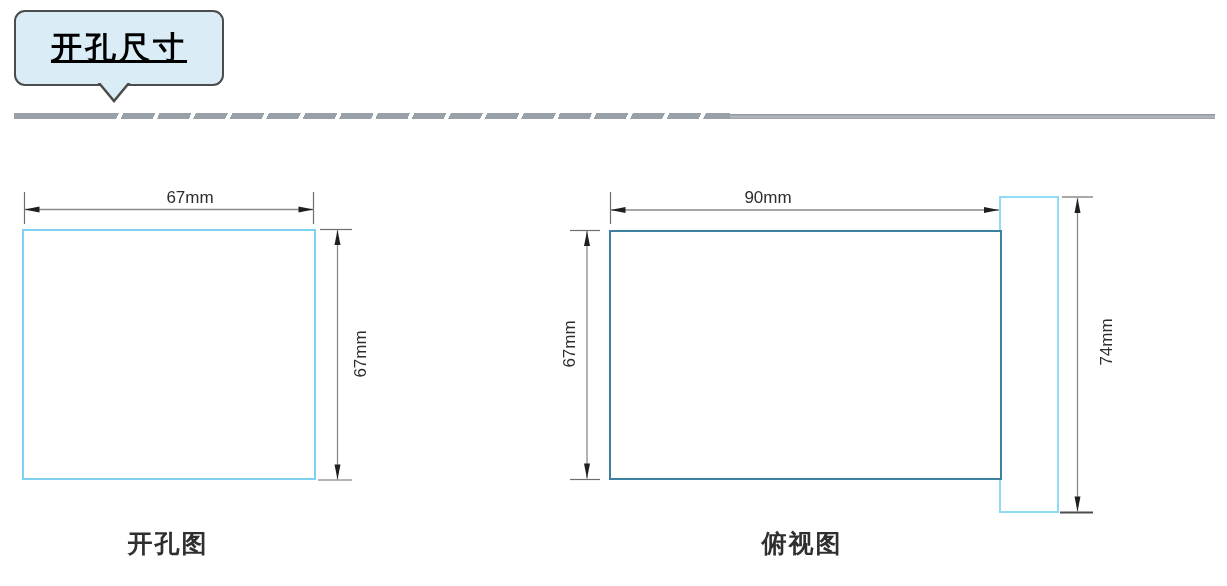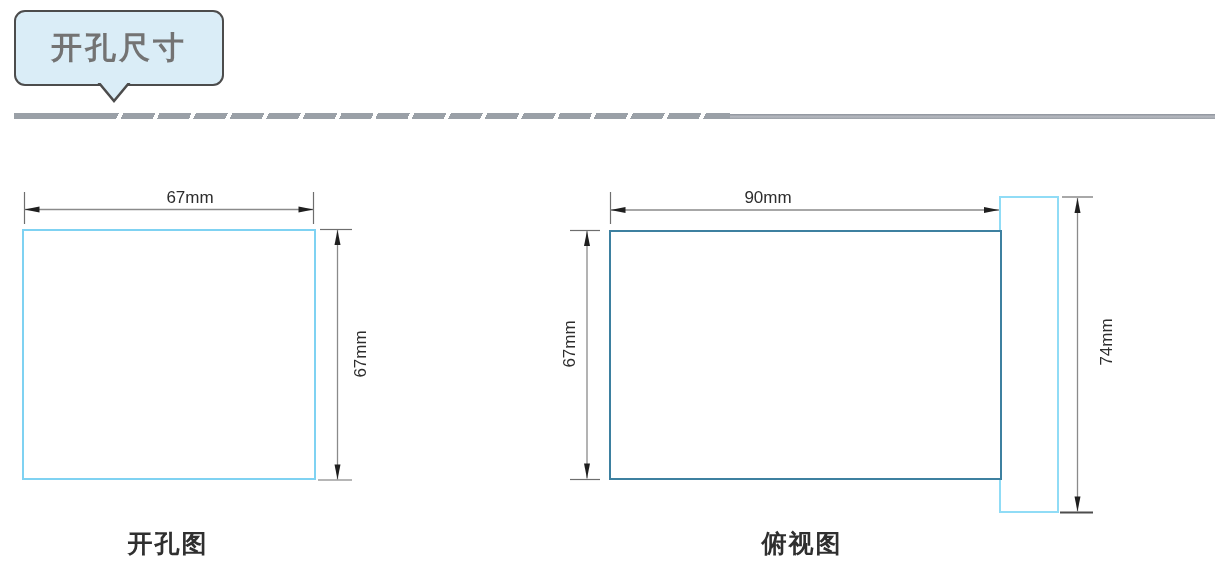--- a/index.html
+++ b/index.html
@@ -19,21 +19,22 @@
     width: 210px; height: 76px;
     background: #daedf7;
     border: 2.5px solid #4c4c4c;
     border-radius: 11px;
     display: flex; align-items: center; justify-content: center;
   }
   .bubble-title {
     font-size: 31px;
     font-weight: bold;
     letter-spacing: 3px;
-    color: #737373;
+    color: #000000;
+    text-decoration: underline;
   }
   .bubble-tail {
     position: absolute;
     left: 96px; top: 83px;
     width: 36px; height: 22px;
   }
 
   
   .divider-slashed {
     position: absolute;

